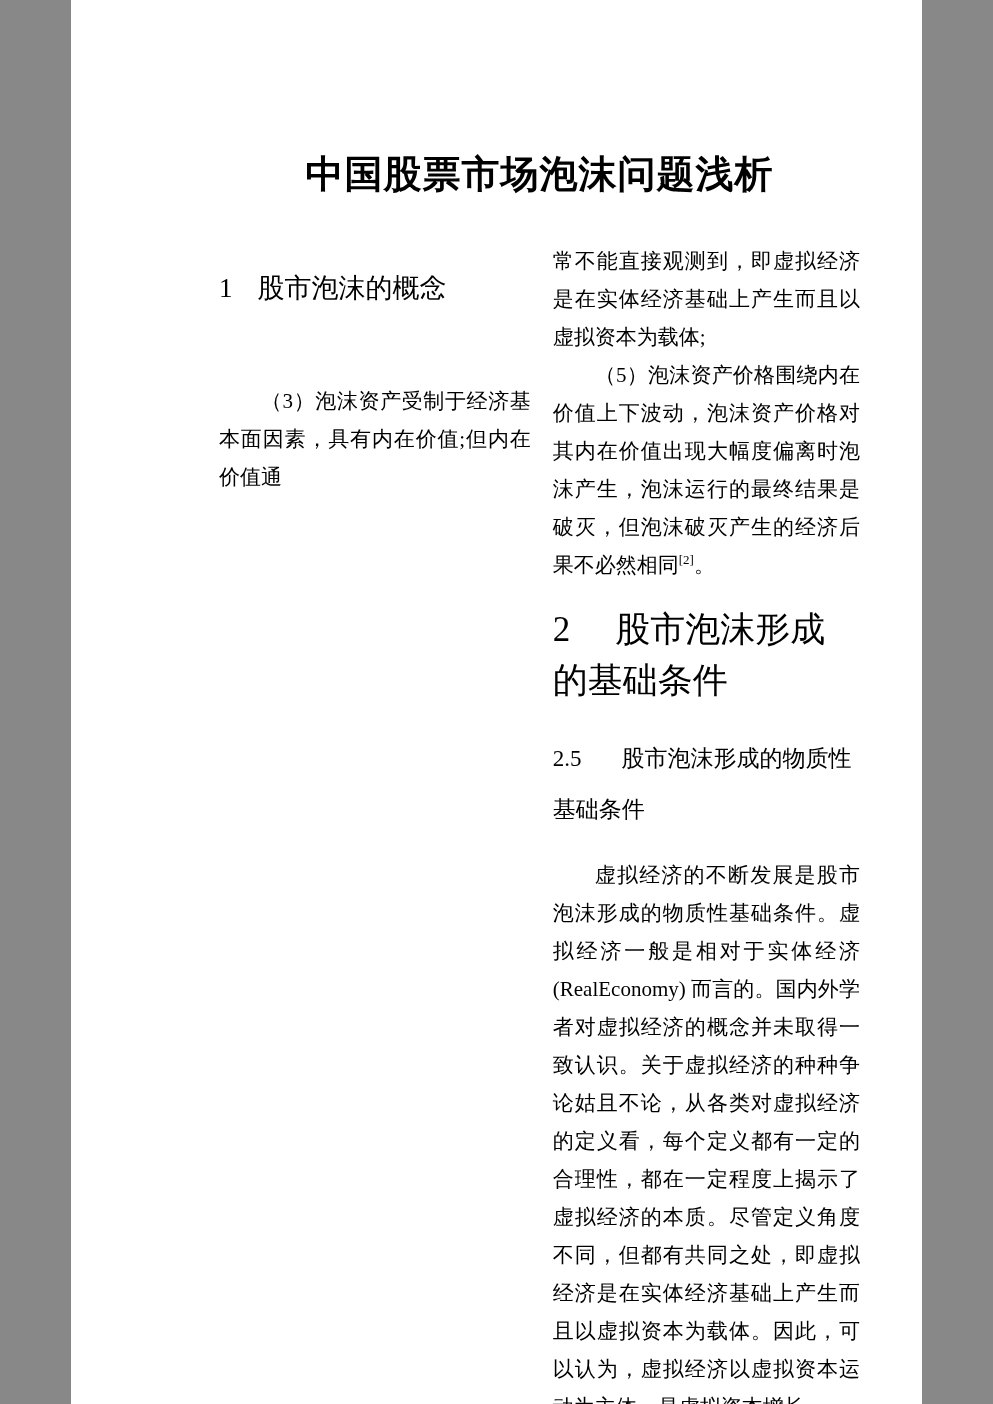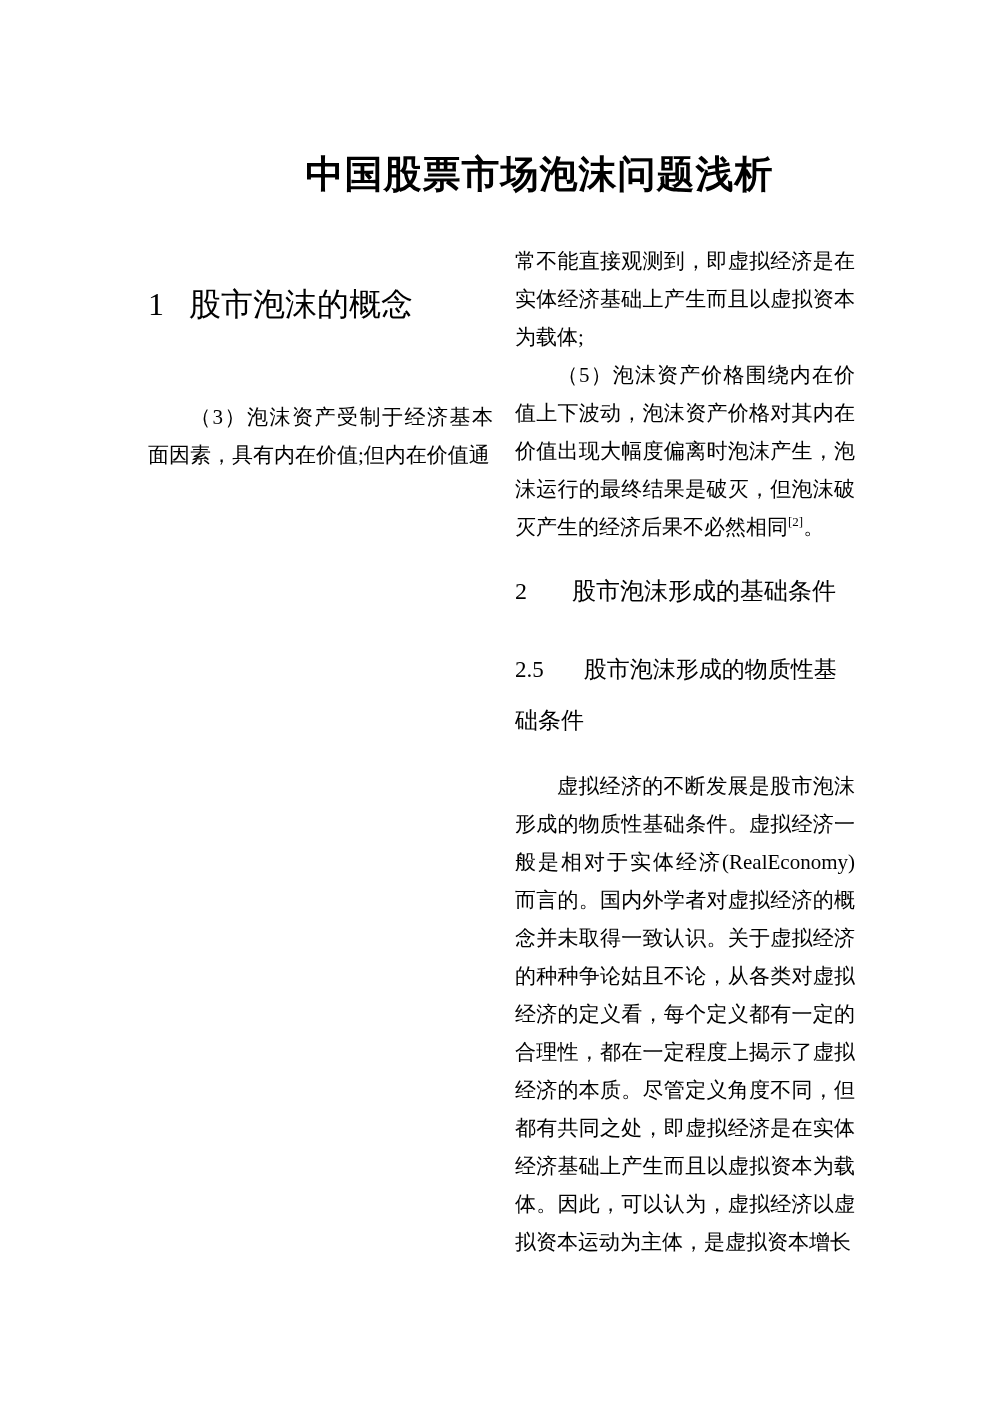--- a/index.html
+++ b/index.html
@@ -1,18 +1,18 @@
 <!DOCTYPE html>
 <html><head>
 <meta charset="utf-8">
 <style>
   html, body { margin: 0; padding: 0; background: #888; }
   .page {
     position: relative;
-    width: 993px;
+    width: 851px;
     height: 1404px;
     background: #ffffff;
     color: #000000;
     margin: 0 auto;
     overflow: hidden;
     box-sizing: border-box;
     padding: 150px 62px 0 148px;
     font-family: "Liberation Serif", "DejaVu Serif", serif;
   }
   .doc-title {
@@ -51,27 +51,27 @@
     font-family: "Liberation Serif", "DejaVu Serif", serif;
   }
 
   .sec-h {
     font-family: "Liberation Sans", "DejaVu Sans", sans-serif;
     font-weight: 500;
     text-align: left;
     margin: 0;
   }
   .h-level1 {
-    font-size: 32px;
+    font-size: 27px;
     line-height: 40px;
-    margin: 42px 0 36px 0;
+    margin: 26px 0 36px 0;
   }
   .h-level1 .h-num { margin-right: 25px; }
   .h-level2 {
-    font-size: 24px;
+    font-size: 35px;
     line-height: 50px;
     margin-top: 20px;
   }
   .h-level2 .h-num { margin-right: 45px; }
   .h-level3 {
     font-size: 23px;
     line-height: 50px;
     margin-top: 28px;
   }
   .h-level3 .h-num { margin-right: 40px; }

